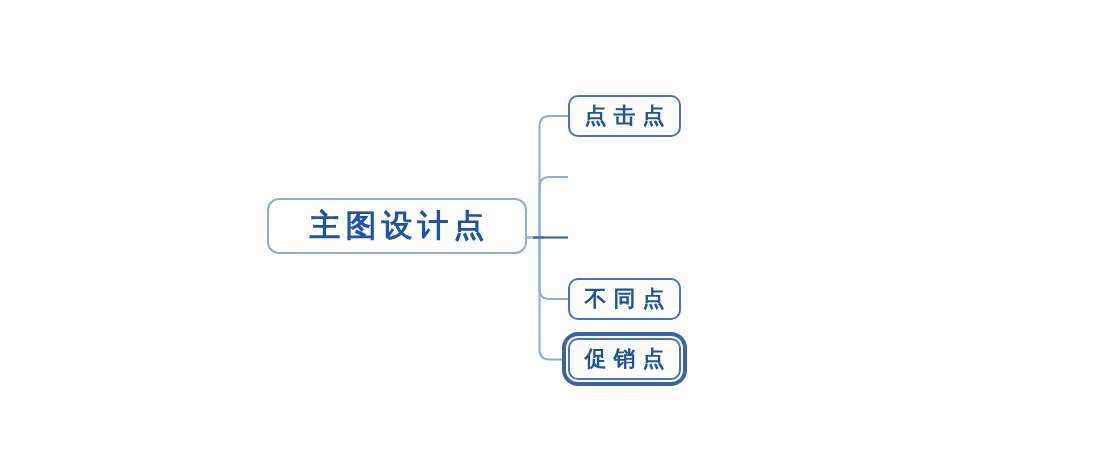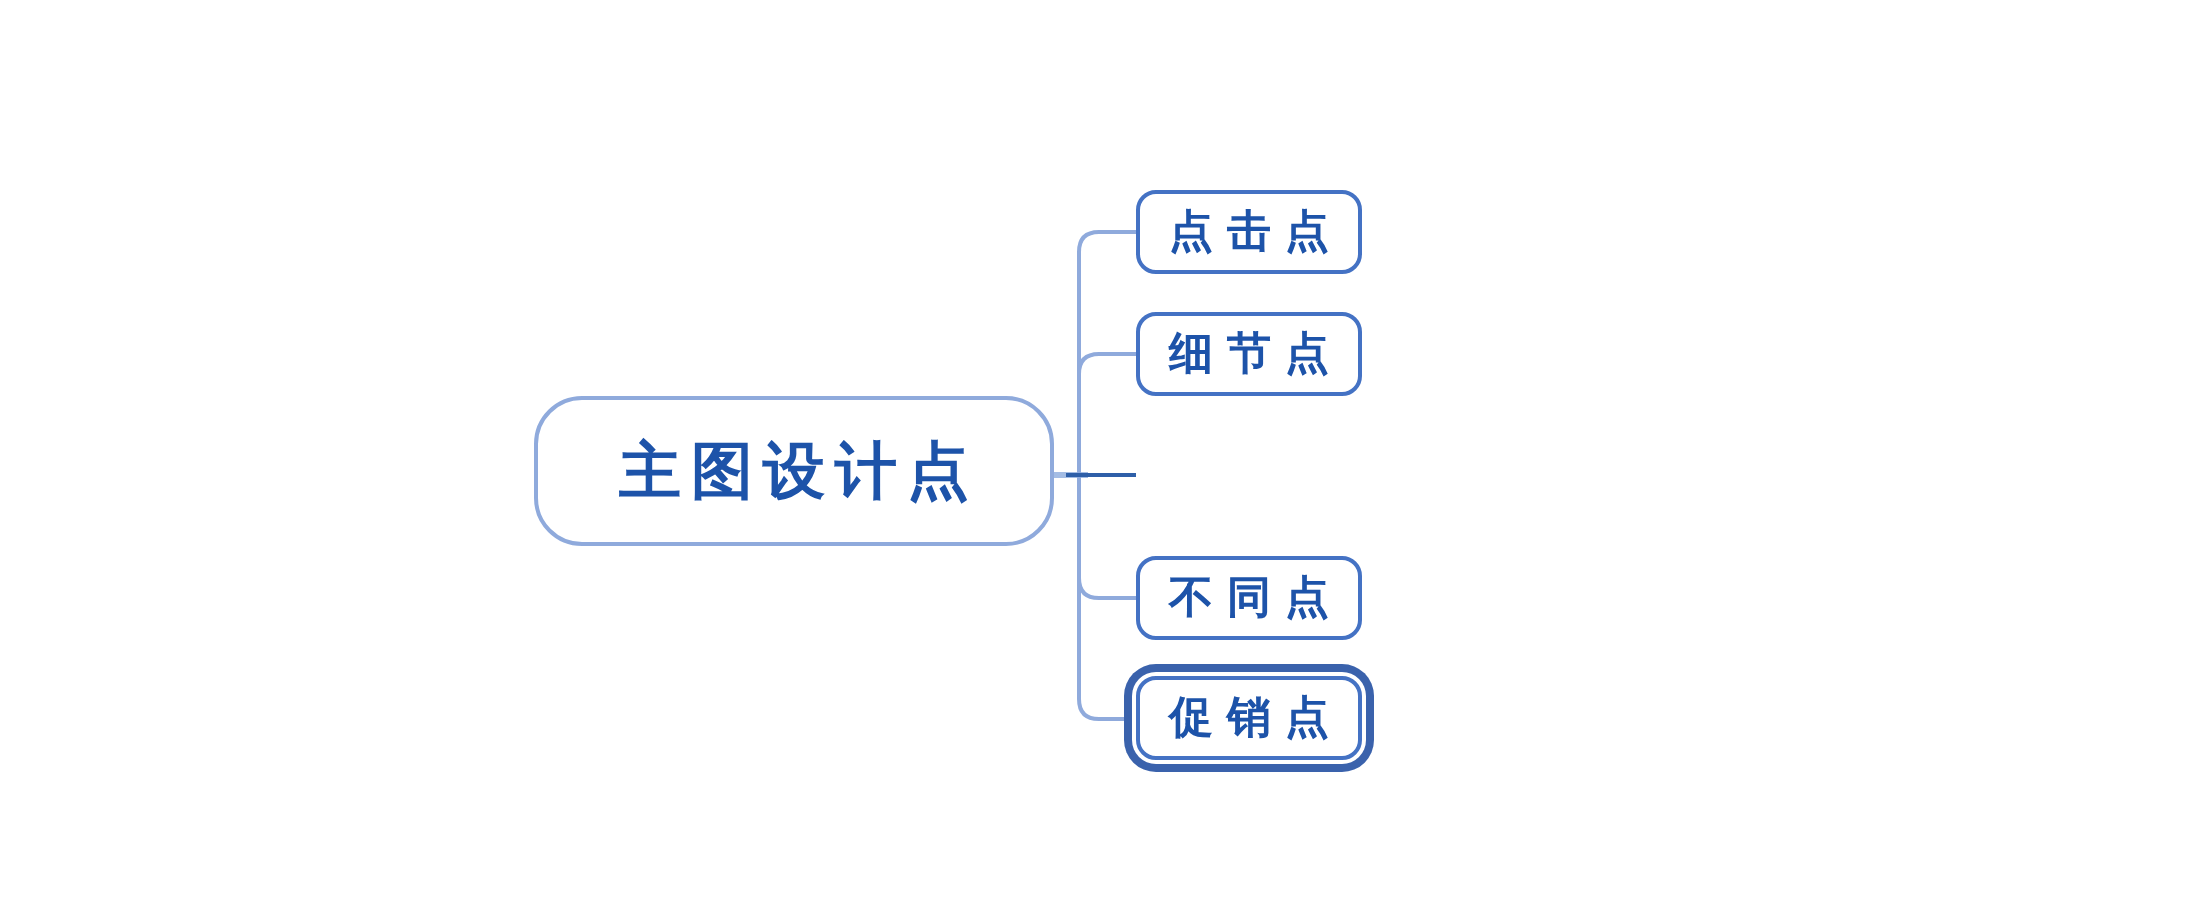--- a/index.html
+++ b/index.html
@@ -29,23 +29,23 @@
     display: flex;
     align-items: center;
     justify-content: center;
     color: #1d53a9;
     font-weight: bold;
   }
   .root-topic {
     left: 267px;
     top: 198px;
     width: 260px;
-    height: 75px;
+    height: 56px;
     border: 2px solid #8faadc;
-    border-radius: 24px;
+    border-radius: 12px;
     font-size: 31px;
     letter-spacing: 5px;
   }
   .root-topic .label { margin-right: -5px; }
   .subtopic {
     left: 568px;
     width: 113px;
     height: 42px;
     border: 2px solid #4472c4;
     border-radius: 10px;
@@ -72,23 +72,20 @@
   </svg>
 
   <div class="topic root-topic">
     <span class="label">主图设计点</span>
   </div>
 
   <div class="topic subtopic" style="top:95px">
     <span class="label">点击点</span>
   </div>
 
-  <div class="topic subtopic" style="top:156px">
-    <span class="label">细节点</span>
-  </div>
 
 
   <div class="topic subtopic" style="top:278px">
     <span class="label">不同点</span>
   </div>
 
   <div class="topic subtopic selected" style="top:338px">
     <span class="label">促销点</span>
   </div>
 

